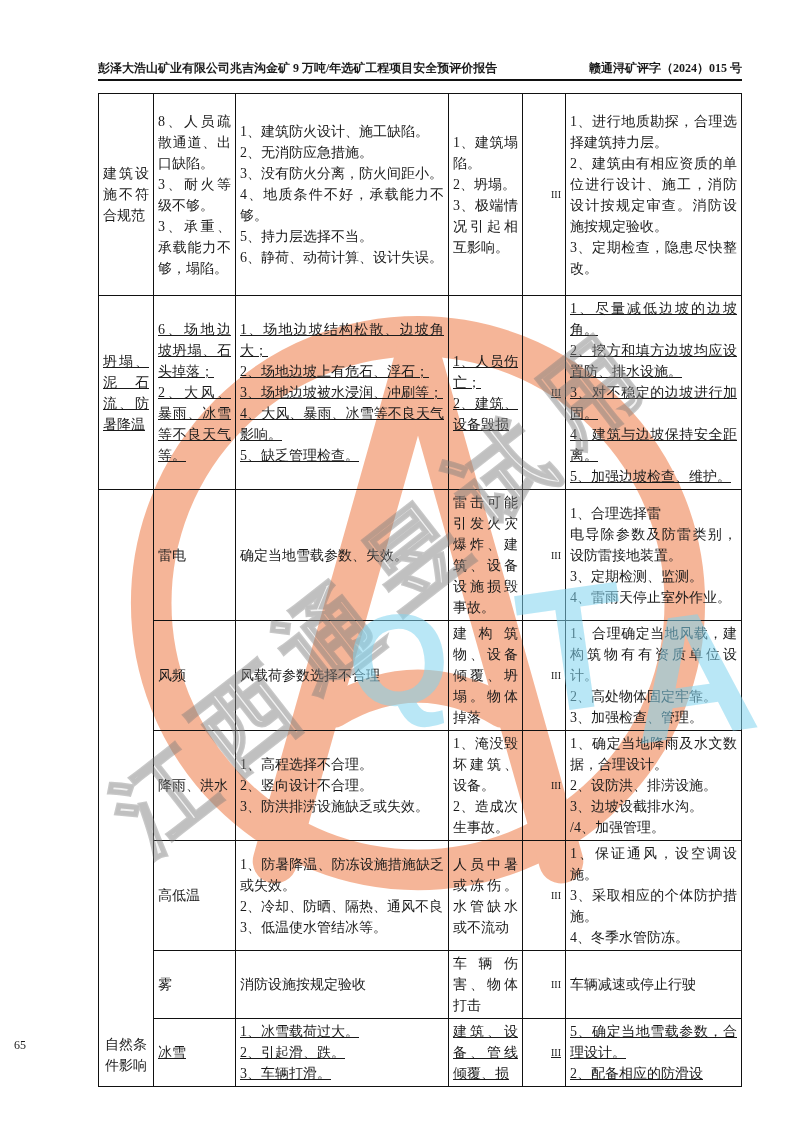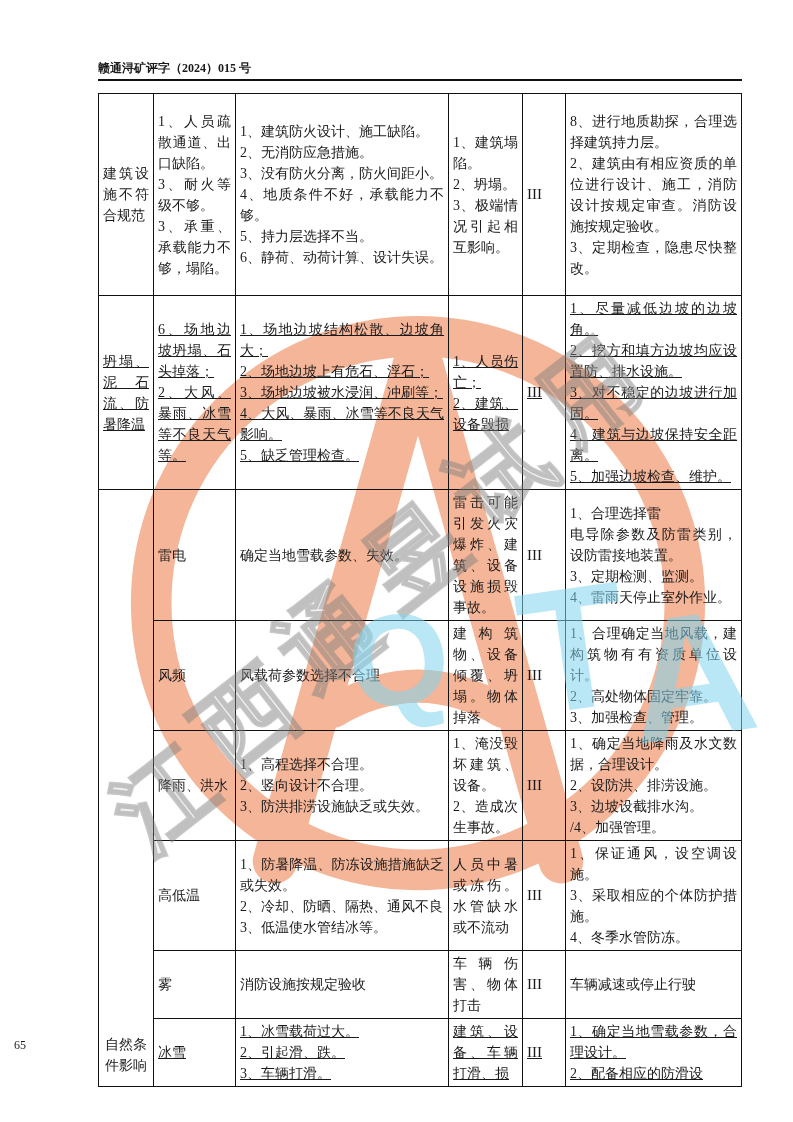--- a/index.html
+++ b/index.html
@@ -18,21 +18,21 @@
   
   .tbl-wrap { position:absolute; left:98px; top:93px; z-index:1; }
   table { border-collapse:collapse; table-layout:fixed; width:643px; }
   td {
     border:1px solid #111; vertical-align:middle;
     font-size:14px; line-height:21px; padding:2px 4px;
     white-space:pre-line; overflow:hidden; word-break:break-all;
     text-align:justify;
   }
   td.center { white-space:normal; }
-  td.level { text-align:left; font-size:15px; letter-spacing:0; word-break:normal; white-space:normal; }
+  td.level { text-align:right; font-size:10px; letter-spacing:0; word-break:normal; white-space:normal; }
   td.nature {
     vertical-align:bottom; text-align:center; padding-bottom:10px; white-space:normal;
   }
   tr.r1 td { height:202px; }
   tr.r2 td { height:185px;text-decoration:underline; }
   tr.r3 td { height:117px; }
   tr.r4 td { height:110px; }
   tr.r5 td { height:103px; }
   tr.r6 td { height:95px;  }
   tr.r7 td { height:58px;margin-top:20px;  }
@@ -79,50 +79,51 @@
 <div class="page">
 
   <svg class="stamp" viewBox="0 0 600 640">
     <circle cx="300" cy="318" r="276" fill="none" stroke="#f5ae8d" stroke-width="42"></circle>
     <path d="M300 60 L152 585" fill="none" stroke="#f5ae8d" stroke-width="46" stroke-linecap="round"></path>
     <path d="M300 60 L448 585" fill="none" stroke="#f5ae8d" stroke-width="46" stroke-linecap="round"></path>
     <path d="M213 430 Q300 378 387 430" fill="none" stroke="#f5ae8d" stroke-width="34" stroke-linecap="round"></path>
   </svg>
 
   <div class="header">
+    <span>彭泽大浩山矿业有限公司兆吉沟金矿 9 万吨/年选矿工程项目安全预评价报告</span>
     <span>赣通浔矿评字（2024）015 号</span>
   </div>
 
   <div class="tbl-wrap">
     <table>
       <colgroup>
         <col style="width:55px">
           <col style="width:82px">
           <col style="width:213px">
         <col style="width:74px">
           <col style="width:43px">
           <col style="width:176px">
       </colgroup>
       <tbody>
         <tr class="r1">
           <td class="center">建筑设施不符合规范</td>
-          <td>1、人员疏散通道、出口缺陷。
+          <td>8、人员疏散通道、出口缺陷。
 3、耐火等级不够。
 3、承重、承载能力不够，塌陷。</td>
           <td>1、建筑防火设计、施工缺陷。
 2、无消防应急措施。
 3、没有防火分离，防火间距小。
 4、地质条件不好，承载能力不够。
 5、持力层选择不当。
 6、静荷、动荷计算、设计失误。</td>
           <td>1、建筑塌陷。
 2、坍塌。
 3、极端情况引起相互影响。</td>
           <td class="level">III</td>
-          <td>8、进行地质勘探，合理选择建筑持力层。
+          <td>1、进行地质勘探，合理选择建筑持力层。
 2、建筑由有相应资质的单位进行设计、施工，消防设计按规定审查。消防设施按规定验收。
 3、定期检查，隐患尽快整改。</td>
         </tr>
         <tr class="r2">
           <td class="center">坍塌、泥石流、防暑降温</td>
           <td>6、场地边坡坍塌、石头掉落；
 2、大风、暴雨、冰雪等不良天气等。</td>
           <td>1、场地边坡结构松散、边坡角大；
 2、场地边坡上有危石、浮石；
 3、场地边坡被水浸润、冲刷等；
@@ -186,23 +187,23 @@
           <td>消防设施按规定验收</td>
           <td>车辆伤害、物体打击</td>
           <td class="level">III</td>
           <td>车辆减速或停止行驶</td>
         </tr>
         <tr class="r8">
           <td class="center">冰雪</td>
           <td>1、冰雪载荷过大。
 2、引起滑、跌。
 3、车辆打滑。</td>
-          <td>建筑、设备、车辆打滑、损</td>
-          <td class="level">III</td>
-          <td>1、确定当地雪载参数，合理设计。
+          <td>建筑、设备、管线倾覆、损</td>
+          <td class="level">III</td>
+          <td>5、确定当地雪载参数，合理设计。
 2、配备相应的防滑设</td>
         </tr>
       </tbody>
     </table>
   </div>
 
   <div class="wm-top">
     <span class="wm-char">江</span>
     <span class="wm-char">西</span>
     <span class="wm-char">通</span>

